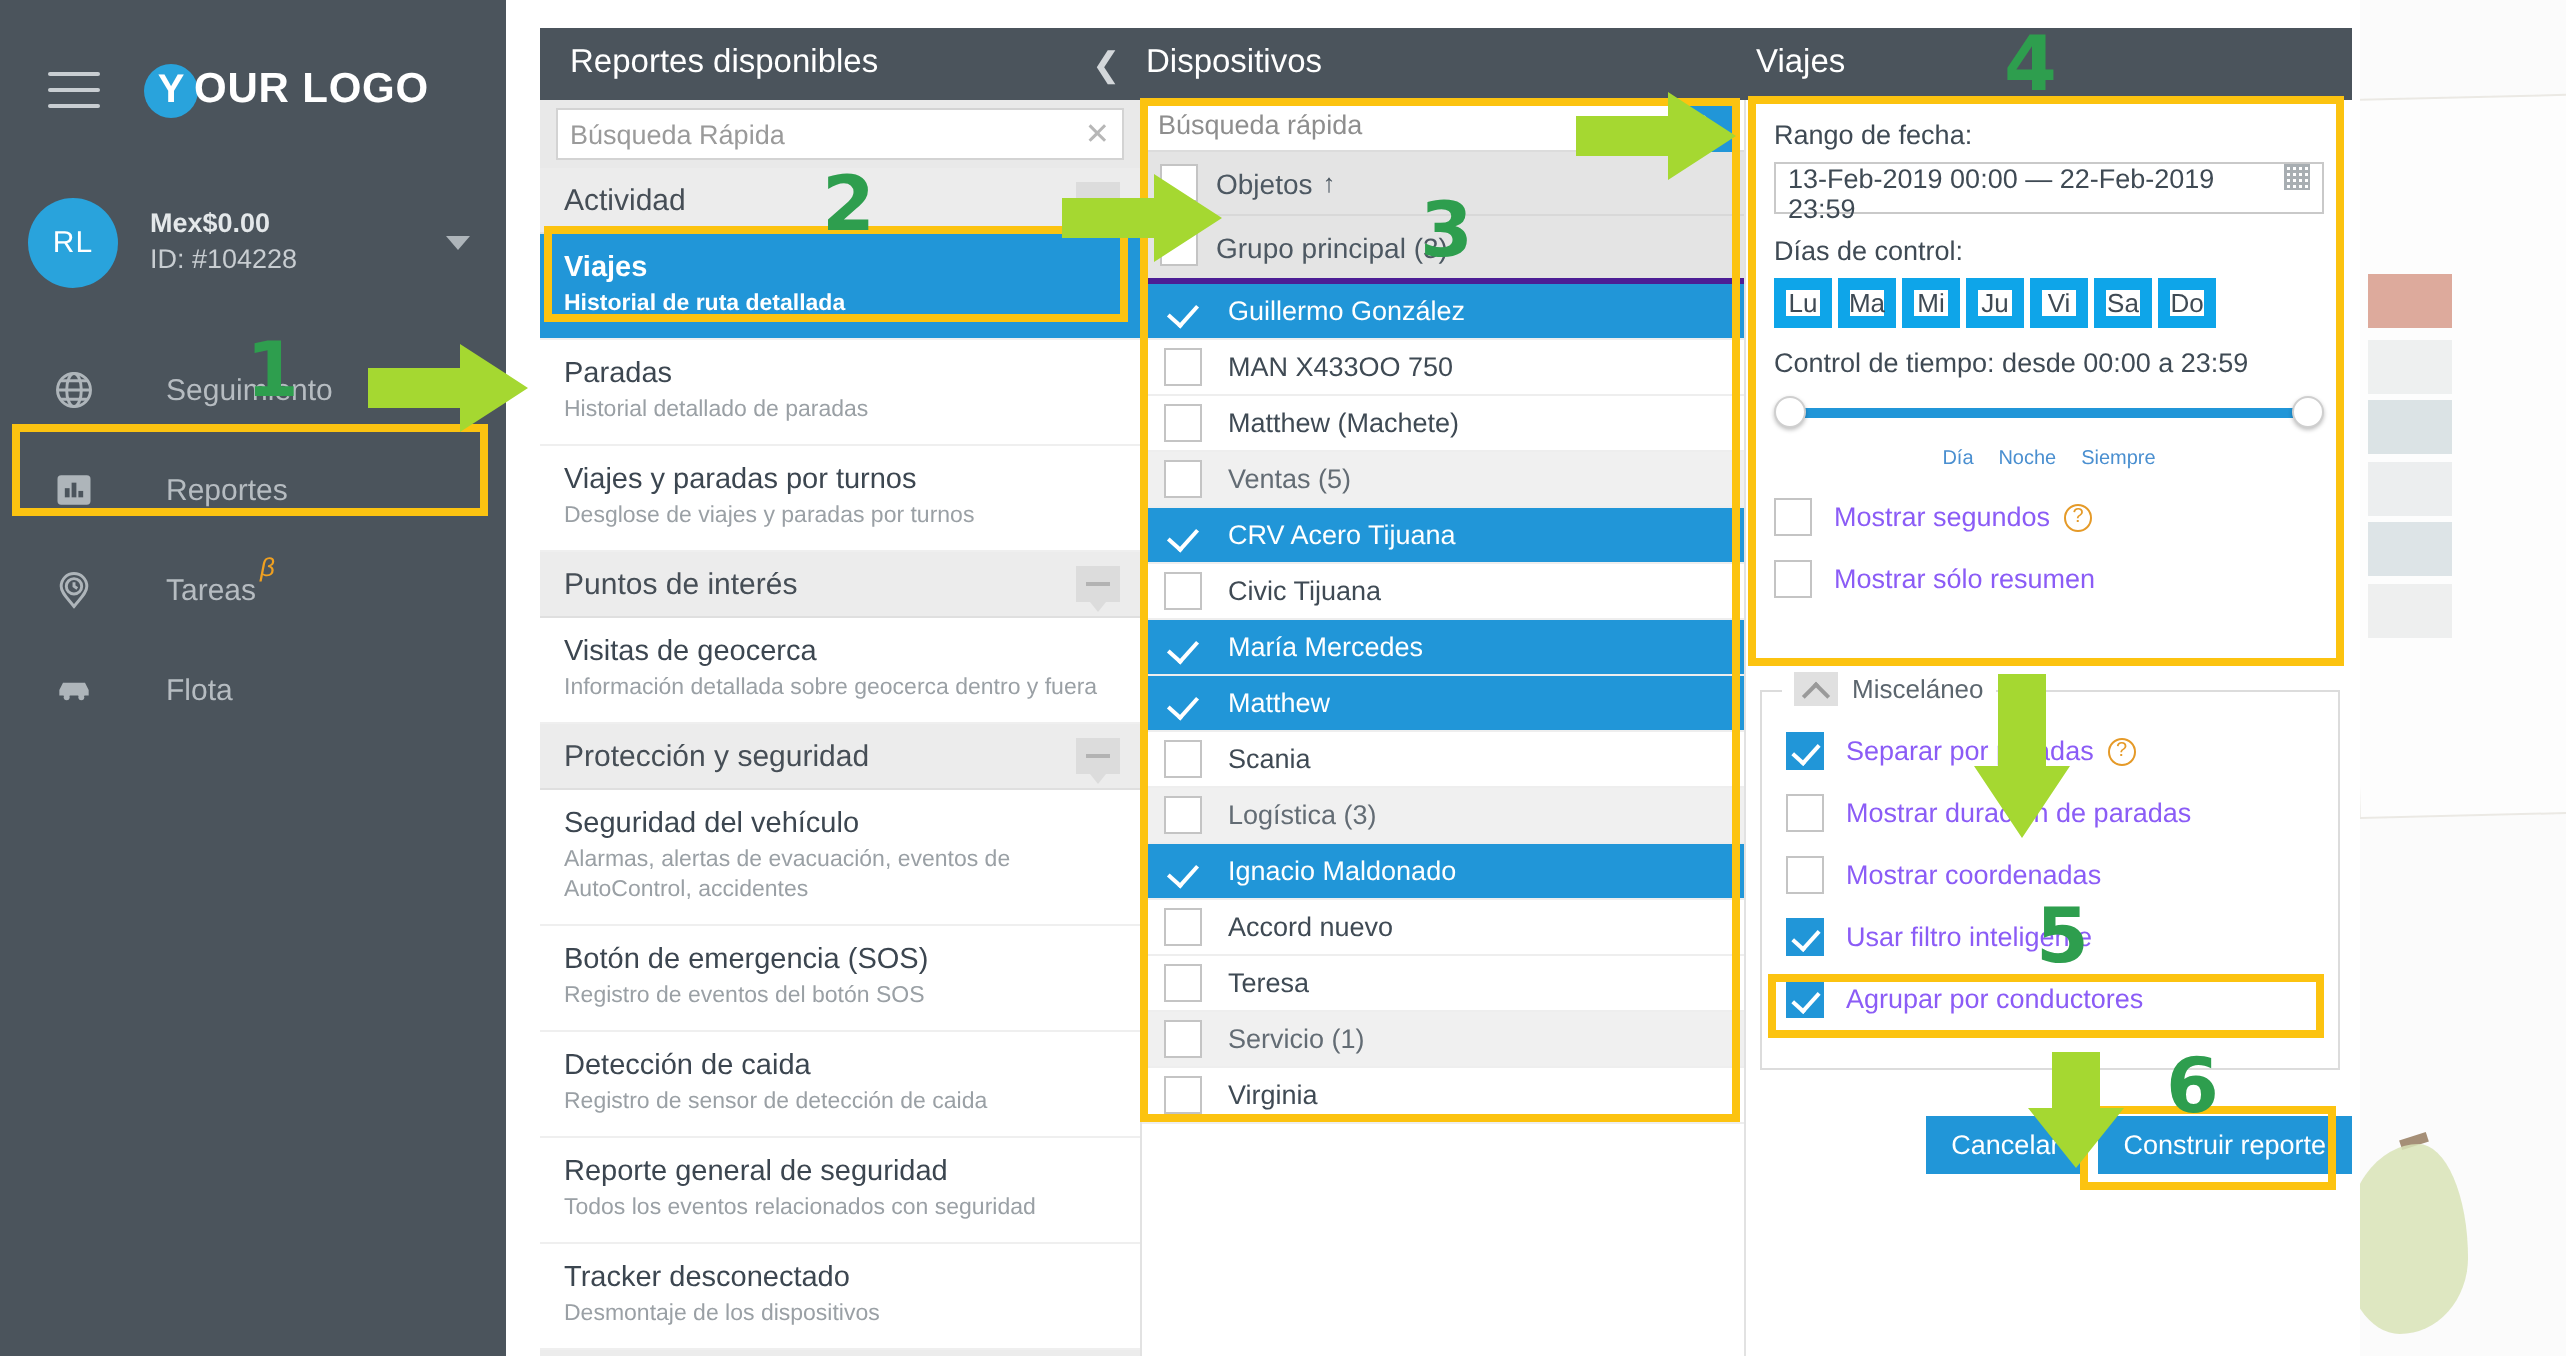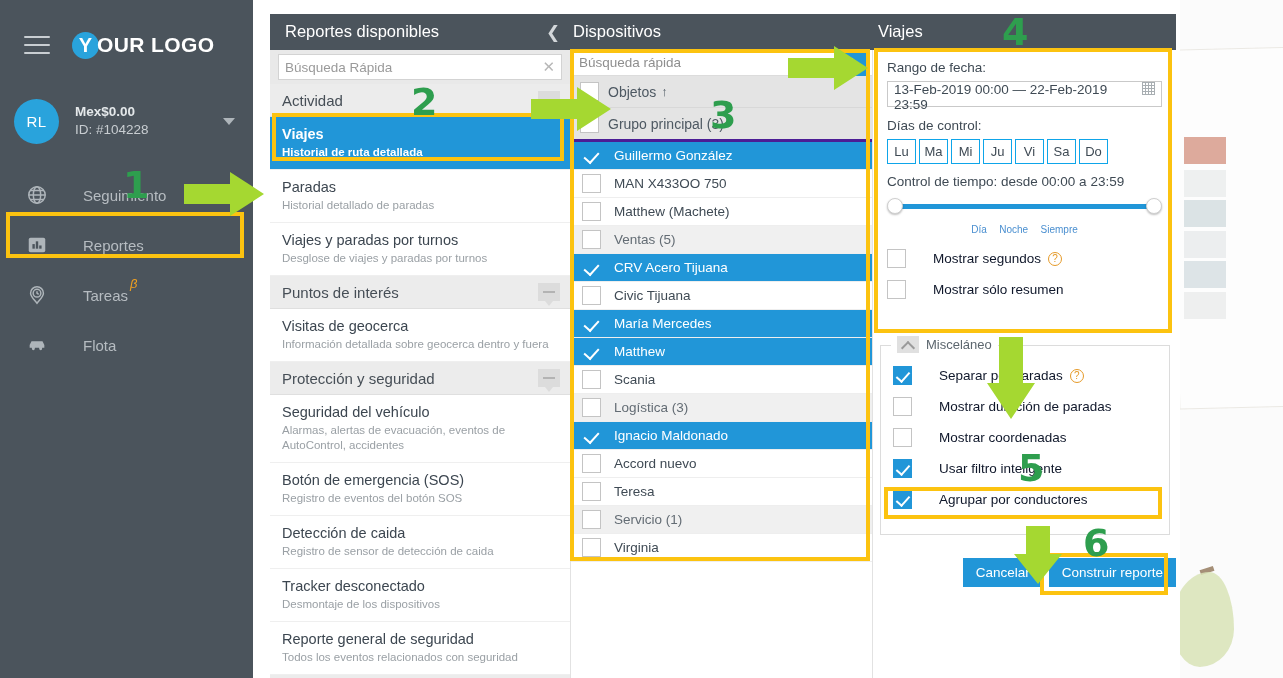--- a/index.html
+++ b/index.html
@@ -107,32 +107,32 @@
   #settings .pad { padding:10px 14px 0 14px; }
   .lbl-sm { font-size:13.5px; color:#3f4a54; }
   .date-input { margin-top:6px; height:26px; border:1px solid #c9c9c9; display:flex; padding:0 6px; background:#fff; }
   .date-input .v { flex:1; font-size:13.5px; color:#3f4a54; }
   .cal-ico { width:13px; height:13px; background:
       repeating-linear-gradient(to right,#9aa0a5 0 1.5px,transparent 1.5px 3px),
       repeating-linear-gradient(to bottom,#9aa0a5 0 1.5px,transparent 1.5px 3px);
     background-size:3px 3px; opacity:.85; }
 
   .days { display:flex; gap:3px; margin-top:6px; }
-  .day { width:29px; height:25px; border:1px solid #0ea5e9; color:#3f4a54; font-size:13px; display:flex; align-items:center; justify-content:center; cursor:pointer; background:#fff; }
+  .day { width:29px; height:25px; border:6px solid #0ea5e9; color:#3f4a54; font-size:13px; display:flex; align-items:center; justify-content:center; cursor:pointer; background:#fff; }
 
   .slider { margin-top:9px; height:16px; position:relative; }
   .slider .track { position:absolute; left:8px; right:8px; top:6px; height:5px; background:#2196d8; border-radius:3px; }
   .slider .knob { position:absolute; top:0; width:16px; height:16px; border-radius:50%; background:#fff; border:1px solid #cfcfcf; box-shadow:0 1px 2px rgba(0,0,0,.25); cursor:pointer; }
   .slider .k1 { left:0; }
   .slider .k2 { right:0; }
   .presets { text-align:center; margin-top:5px; }
   .presets a { color:#4a8fd0; font-size:10px; text-decoration:none; margin:15px 4px; cursor:pointer; }
 
   .opt { display:flex; align-items:center; margin-top:12px; }
-  .opt .lbl { font-size:13.5px; color:#0f172a; margin-left:27px; }
+  .opt .lbl { font-size:13.5px; color:#8b5cf6; margin-left:11px; }
   .help { width:14px; height:14px; border-radius:50%; border:1px solid #e59a28; color:#e59a28; font-size:10px; display:flex; align-items:center; justify-content:center; margin-left:7px; cursor:pointer; }
 
   #misc { position:absolute; left:880px; top:345px; width:290px; height:190px; border:1px solid #dcdcdc; }
   #misc .legend { position:absolute; top:-10px; left:10px; background:#fff; padding:0 6px; display:flex; align-items:center; }
   #misc .legend .chev { width:22px; height:17px; background:#e0e0e0; position:relative; }
   #misc .legend .chev::after { content:""; position:absolute; left:6px; top:7px; width:8px; height:8px; border:solid #9a9a9a; border-width:2px 0 0 2px; transform:rotate(45deg); }
   #misc .legend .t { font-size:13px; color:#5c666e; margin-left:7px; }
   #misc .body { padding:14px 12px 0 12px; }
   #misc .opt { margin-top:0; height:31px; }
 
@@ -284,26 +284,26 @@
     </div>
     <div class="rpt">
       <div class="t">Botón de emergencia (SOS)</div>
       <div class="d">Registro de eventos del botón SOS</div>
     </div>
     <div class="rpt">
       <div class="t">Detección de caida</div>
       <div class="d">Registro de sensor de detección de caida</div>
     </div>
     <div class="rpt">
+      <div class="t">Reporte general de seguridad</div>
+      <div class="d">Todos los eventos relacionados con seguridad</div>
+    </div>
+    <div class="rpt">
       <div class="t">Tracker desconectado</div>
       <div class="d">Desmontaje de los dispositivos</div>
-    </div>
-    <div class="rpt">
-      <div class="t">Reporte general de seguridad</div>
-      <div class="d">Todos los eventos relacionados con seguridad</div>
     </div>
 
     <div class="grp">
       
       
     </div>
 
   </div>
 
   <div id="devices">

